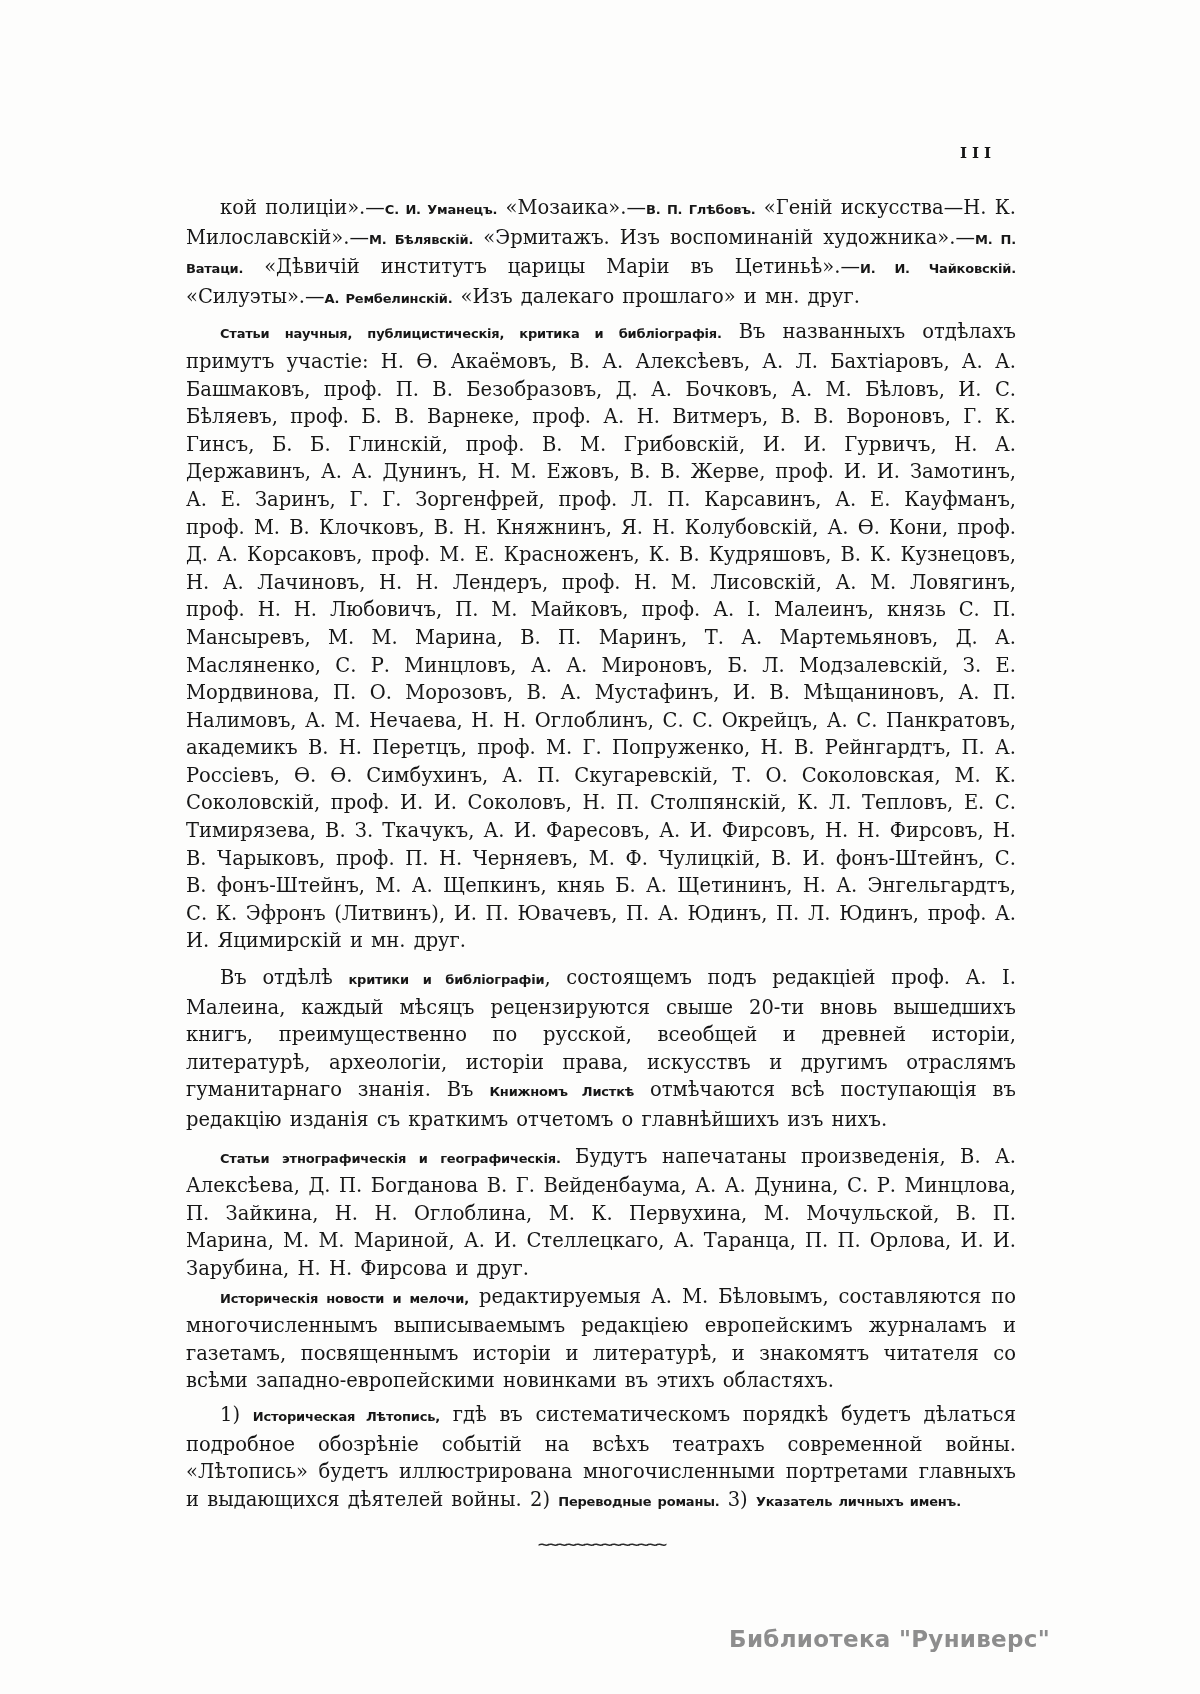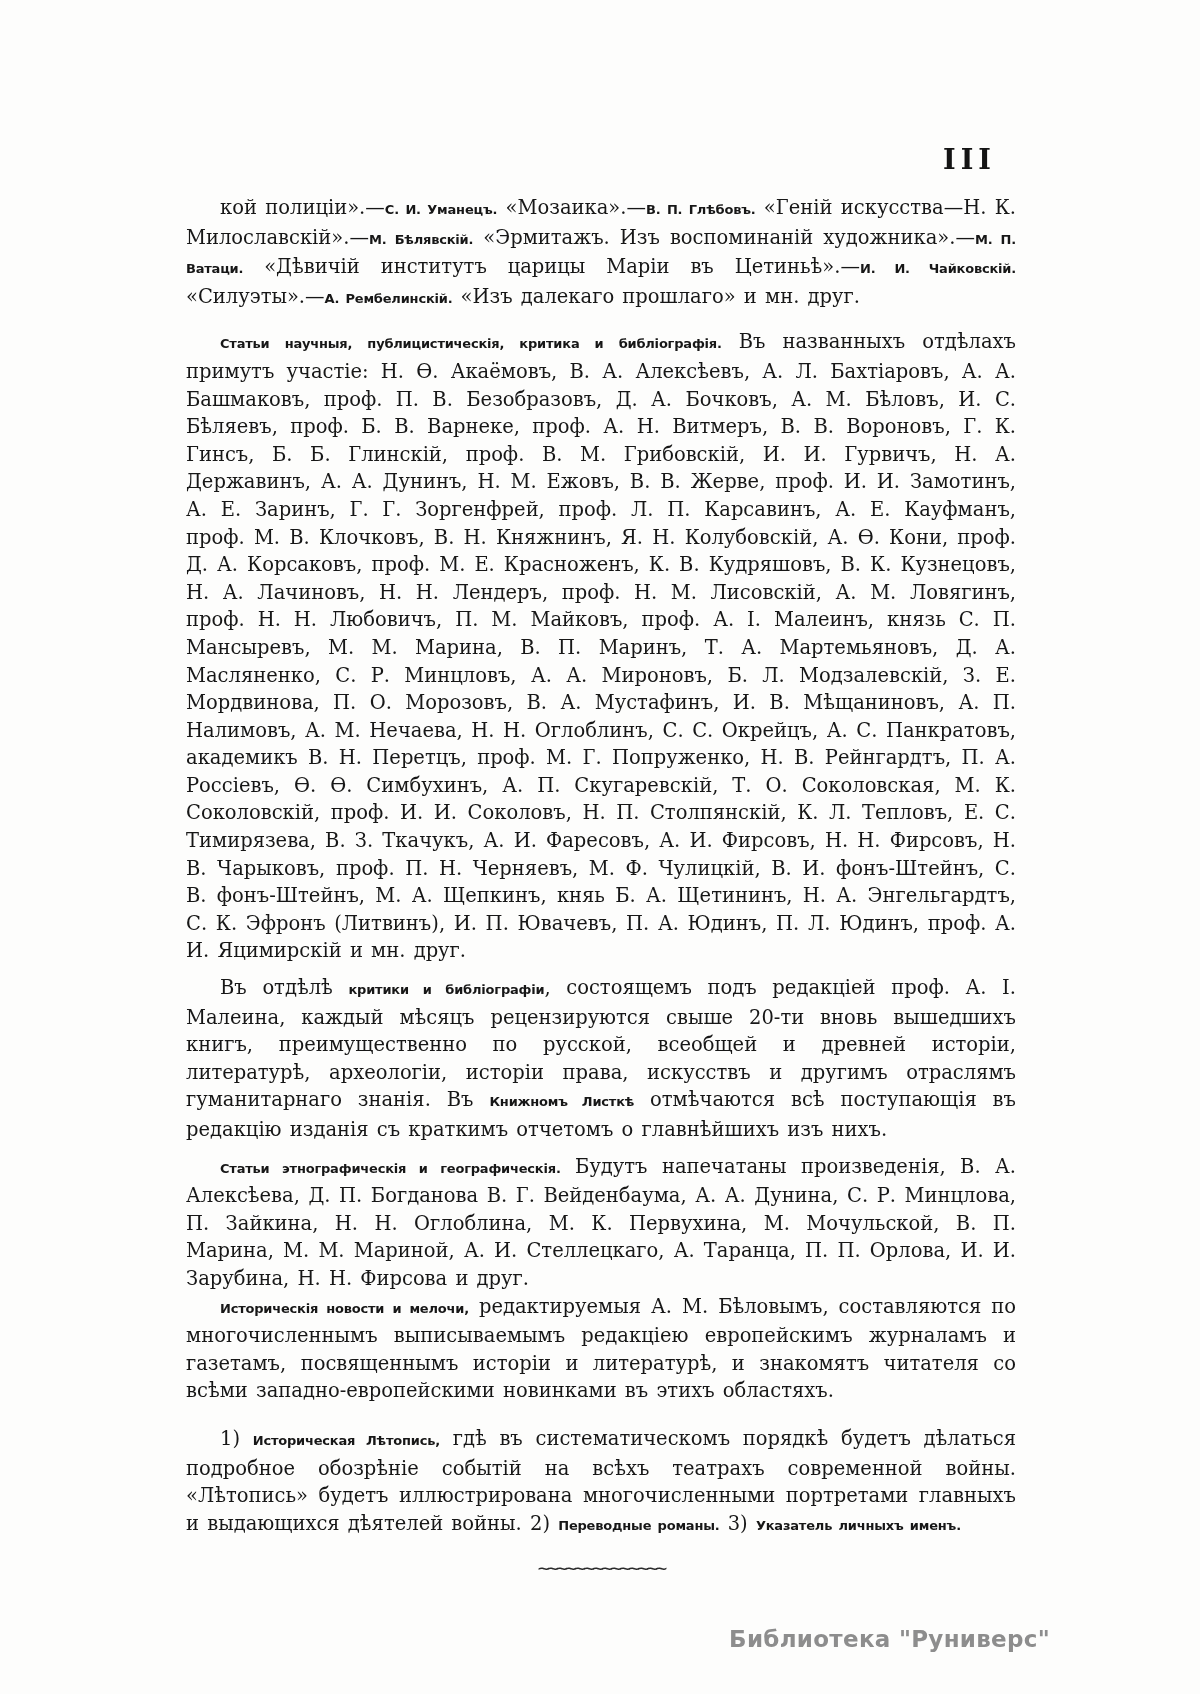--- a/index.html
+++ b/index.html
@@ -10,39 +10,39 @@
     margin: 0 auto;
     background: #fdfdfc;
     overflow: hidden;
     font-family: "DejaVu Serif", serif;
     color: #171717;
   }
   .page-number {
     position: absolute;
     top: 144px;
     right: 204px;
-    font-size: 27px;
+    font-size: 15px;
     letter-spacing: 5px;
     font-weight: 600;
     color: #141414;
   }
   .content {
     position: absolute;
     left: 186px;
     top: 194px;
     width: 830px;
     text-align: justify;
     font-size: 19.5px;
     line-height: 27.6px;
     word-spacing: 2px;
   }
   .para { margin: 0; }
   .p-ind { text-indent: 34px; }
-  .gap-xs { margin-top: 16px; }
-  .gap-sm { margin-top: 20px; }
+  .gap-xs { margin-top: 6px; }
+  .gap-sm { margin-top: 6px; }
   .gap-md { }
   .gap-lg { margin-top: 9px; }
   .b {
     font-family: "DejaVu Sans", sans-serif;
     font-weight: bold;
     font-size: 13px;
     letter-spacing: -0.2px;
   }
   .divider-row {
     margin-top: 16px;

